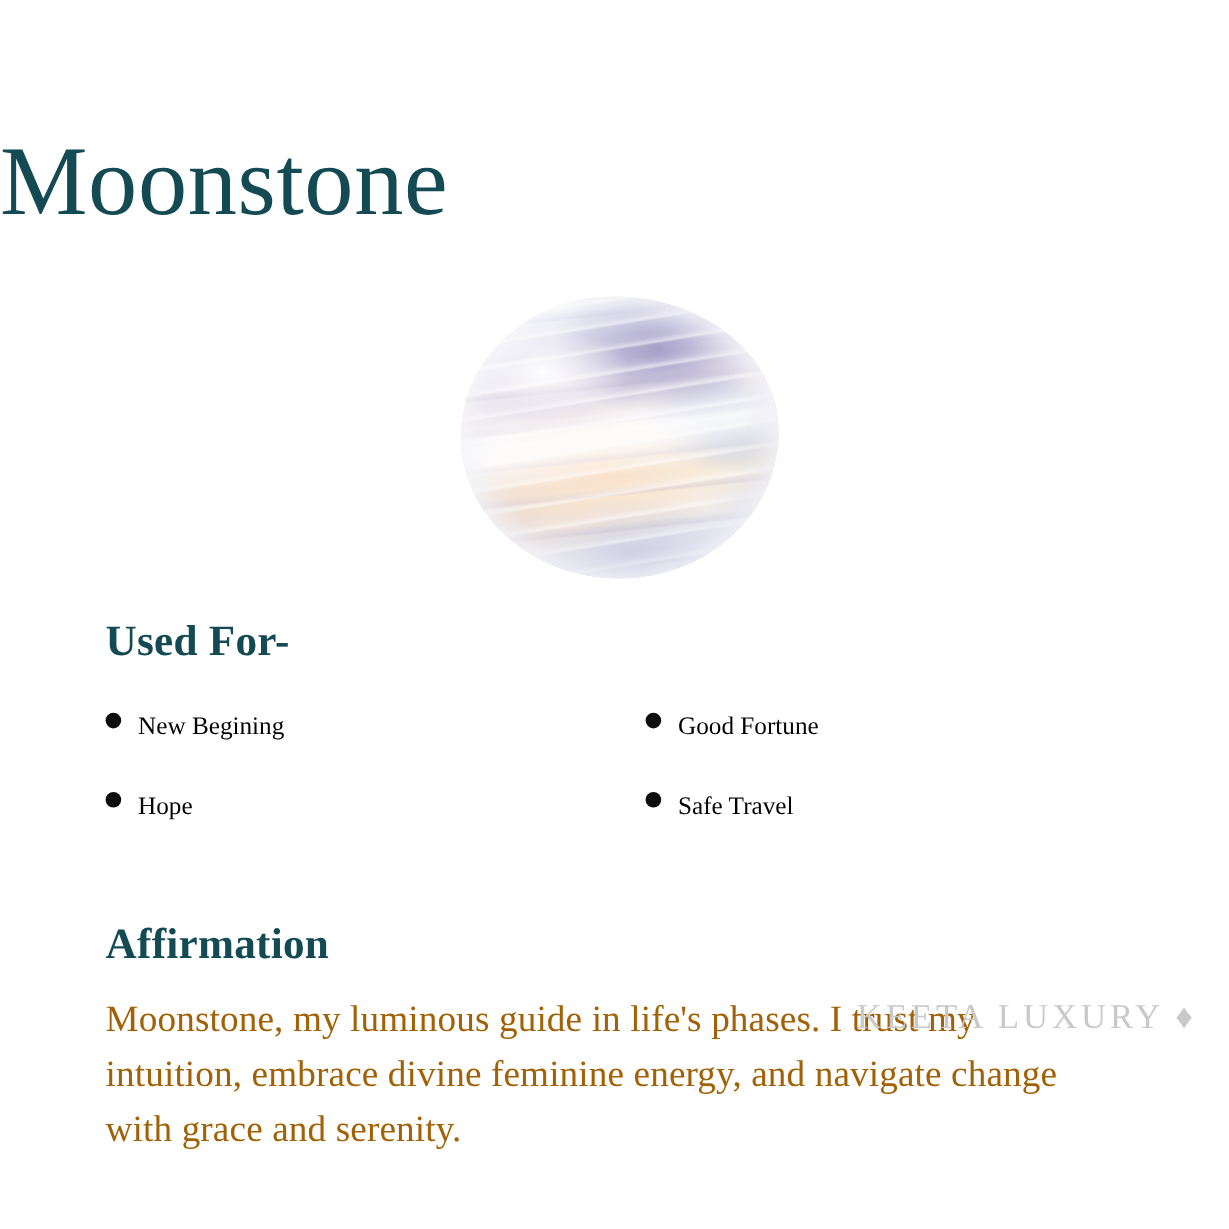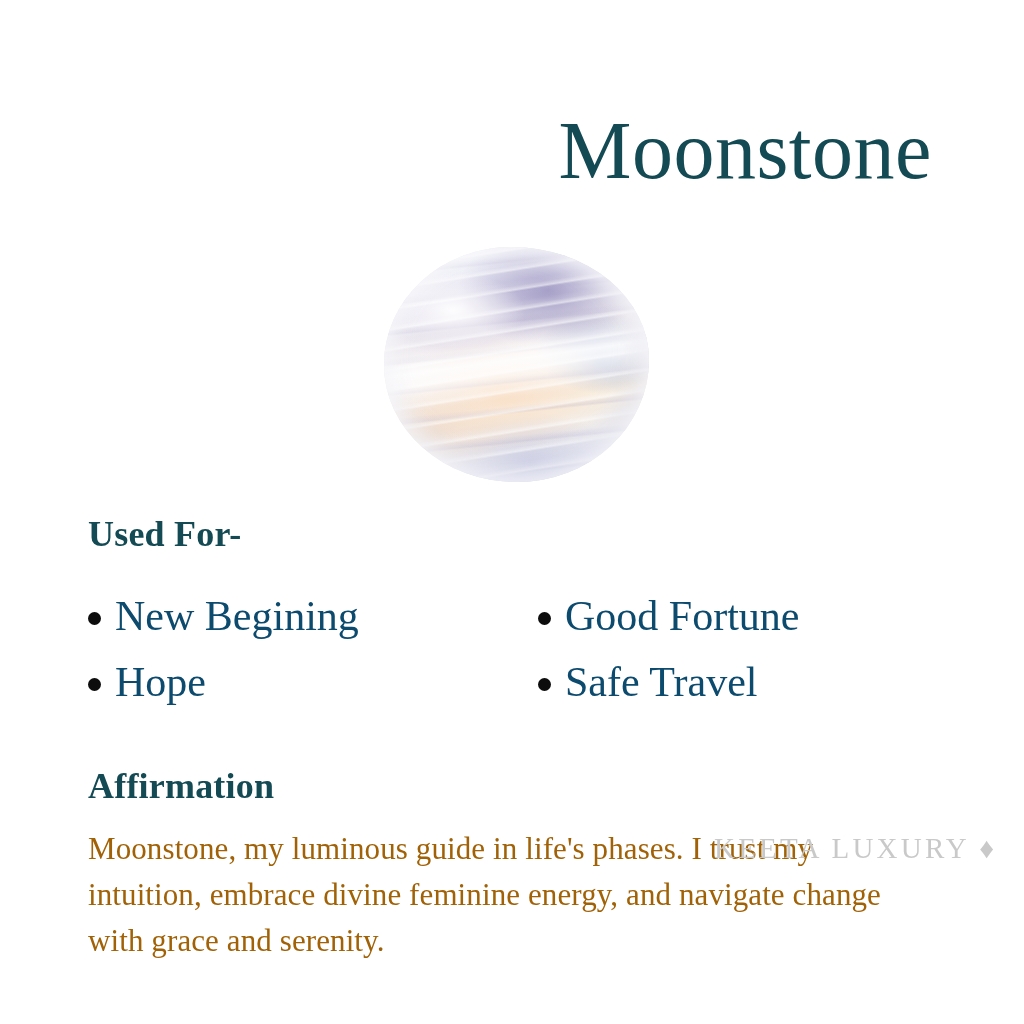--- a/index.html
+++ b/index.html
@@ -21,21 +21,21 @@
     height: 1024px;
     box-sizing: border-box;
   }
 
   
   .title {
     position: absolute;
     top: 108px;
     left: 0;
     width: 932px;
-    text-align: right;
+    text-align: left;
     color: #134A54;
     font-family: "Liberation Serif", "DejaVu Serif", serif;
     font-size: 82px;
     font-weight: 400;
     letter-spacing: 0.5px;
     line-height: 1.05;
   }
 
   
   .stone-wrap {
@@ -129,23 +129,23 @@
     display: inline-block;
     width: 13px;
     height: 13px;
     border-radius: 50%;
     background: #0d0d0d;
     flex: 0 0 auto;
     position: relative;
     top: -5px;
   }
   .use-label {
-    color: #0c4a6e;
-    font-family: "Liberation Serif", "DejaVu Serif", serif;
-    font-size: 42px;
+    color: #000000;
+    font-family: "Liberation Serif", "DejaVu Serif", serif;
+    font-size: 21px;
     line-height: 1;
   }
 
   
   .affirmation-body {
     position: absolute;
     left: 88px;
     top: 826px;
     width: 800px;
     color: #a16207;

